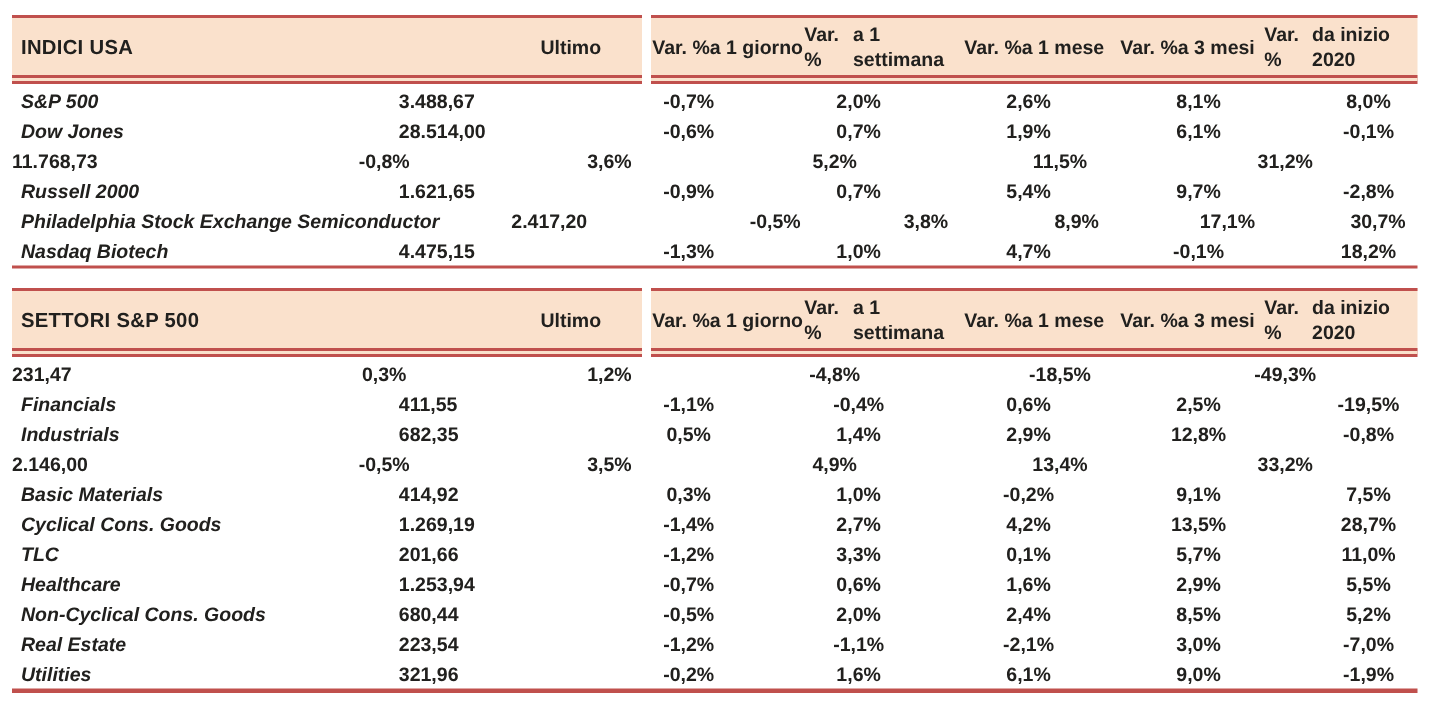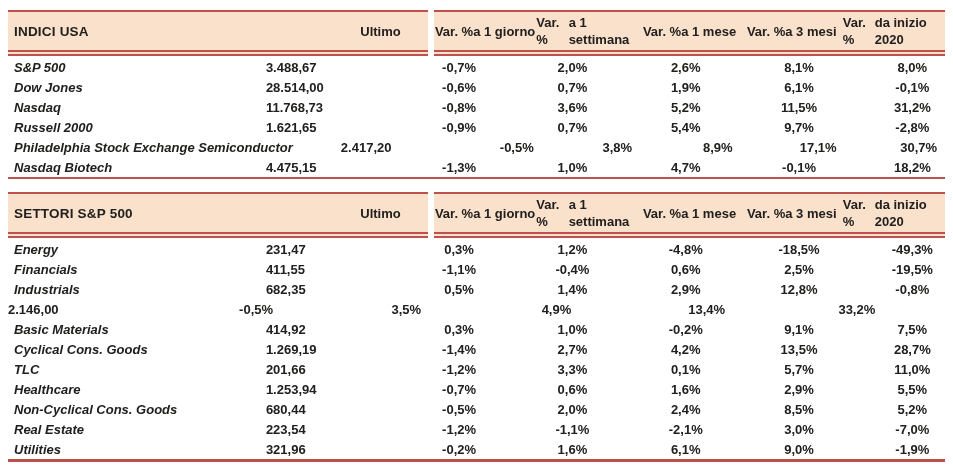--- a/index.html
+++ b/index.html
@@ -153,21 +153,20 @@
           <div class="cell c-label">Dow Jones</div>
           <div class="cell c-ultimo">28.514,00</div>
           <div class="c-gap"></div>
           <div class="cell c-val">-0,6%</div>
           <div class="cell c-val">0,7%</div>
           <div class="cell c-val">1,9%</div>
           <div class="cell c-val">6,1%</div>
           <div class="cell c-val">-0,1%</div>
         </div>
         <div class="row">
-          <div class="cell c-label">Nasdaq</div>
           <div class="cell c-ultimo">11.768,73</div>
           <div class="c-gap"></div>
           <div class="cell c-val">-0,8%</div>
           <div class="cell c-val">3,6%</div>
           <div class="cell c-val">5,2%</div>
           <div class="cell c-val">11,5%</div>
           <div class="cell c-val">31,2%</div>
         </div>
         <div class="row">
           <div class="cell c-label">Russell 2000</div>
@@ -233,21 +232,20 @@
         </div>
       </div>
     </div>
     <div class="ul-row">
       <div class="ul-seg ul-a"></div>
       <div class="hgap"></div>
       <div class="ul-seg ul-b"></div>
     </div>
     <div class="rows">
         <div class="row">
-          <div class="cell c-label">Energy</div>
           <div class="cell c-ultimo">231,47</div>
           <div class="c-gap"></div>
           <div class="cell c-val">0,3%</div>
           <div class="cell c-val">1,2%</div>
           <div class="cell c-val">-4,8%</div>
           <div class="cell c-val">-18,5%</div>
           <div class="cell c-val">-49,3%</div>
         </div>
         <div class="row">
           <div class="cell c-label">Financials</div>

